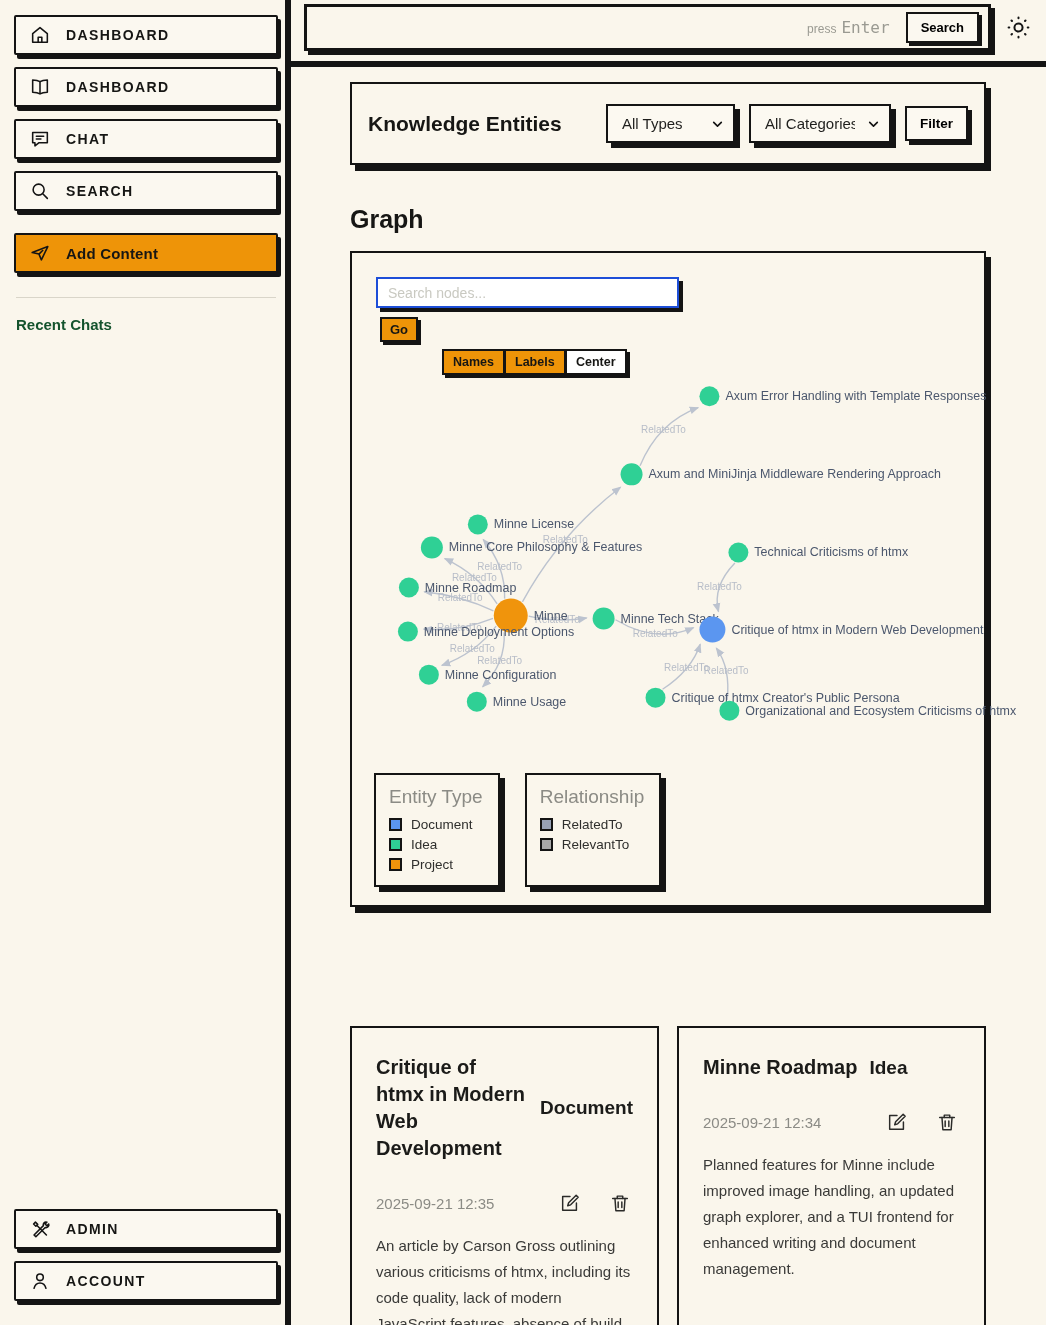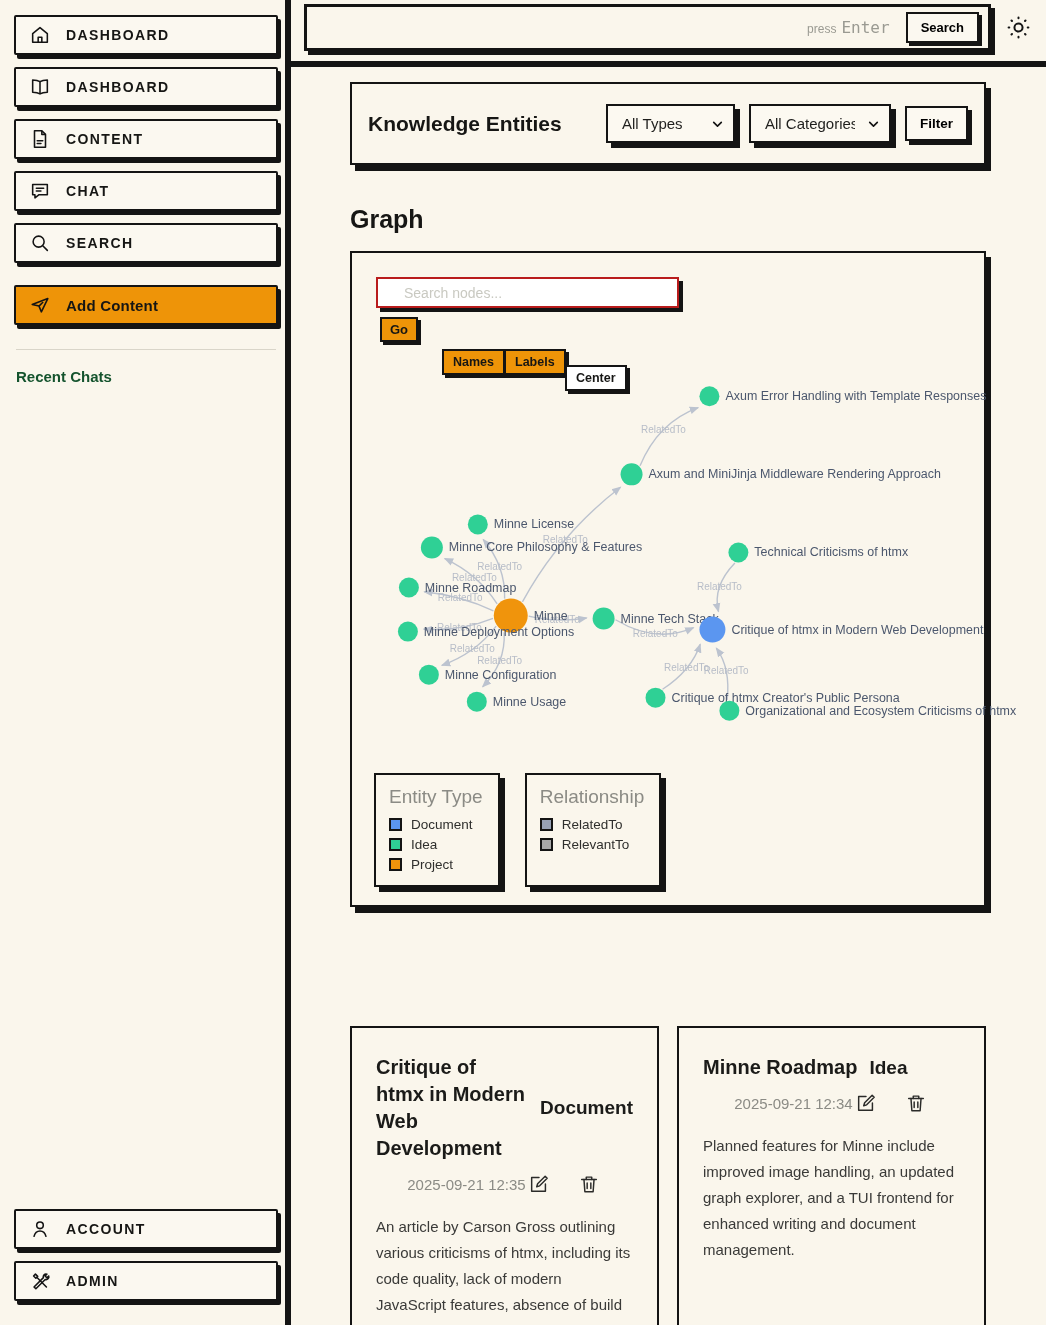--- a/index.html
+++ b/index.html
@@ -86,58 +86,58 @@
   .graph-panel {
     position:relative; height:656px;
     border:2.5px solid #141414; box-shadow:5px 6px 0 0 #141414;
     background:#faf6ec;
   }
   #graph-svg { position:absolute; inset:0; width:100%; height:100%; overflow:visible; }
   .node-label { font-size:12.5px; fill:#4b576d; }
   .edge-label { font-size:10px; fill:#b7bdc8; }
   .node-search {
     position:absolute; top:24px; left:24px; width:303px; height:31px;
-    border:2px solid #b91c1c; box-shadow:4px 4px 0 0 #141414;
-    background:#ffffff; padding:0 26px; font-size:14px; font-family:inherit;
+    border:2px solid #1d4ed8; box-shadow:4px 4px 0 0 #141414;
+    background:#ffffff; padding:0 10px; font-size:14px; font-family:inherit;
     color:#161614; outline:none;
   }
   .node-search::placeholder { color:#c9c9c1; }
   .go-btn {
     position:absolute; top:64px; left:28px;
     border:2px solid #141414; box-shadow:3px 3px 0 0 #141414;
     background:#ee9408; padding:3px 8px; font-size:13px; font-weight:bold;
     cursor:pointer; font-family:inherit; color:#161614;
   }
   .toggle-btn {
     position:absolute; top:96px;
     border:2px solid #141414; box-shadow:3px 3px 0 0 #141414;
     padding:4px 9px; font-size:12.5px; font-weight:bold;
     cursor:pointer; font-family:inherit; color:#161614;
   }
   .toggle-btn.on { background:#ee9408; }
-  .toggle-btn.off { background:#ffffff;margin-top:16px; }
+  .toggle-btn.off { background:#ffffff; }
   #btn-names { left:90px; } #btn-labels { left:152px; } #btn-center { left:213px; }
   .legend-row { position:absolute; left:22px; bottom:18px; display:flex; gap:25px; }
   .legend-box {
     border:2.5px solid #141414; box-shadow:5px 5px 0 0 #141414;
     background:#faf6ec; padding:11px 15px 13px 13px;
   }
   .legend-title { font-size:19px; color:#8b8b85; margin-bottom:9px; }
   .legend-item { display:flex; align-items:center; gap:9px; font-size:13.5px; color:#2f2f2d; margin-top:5px; }
   .swatch { width:13px; height:13px; border:2px solid #141414; flex:0 0 auto; }
   
   .cards { display:grid; grid-template-columns:1fr 1fr; gap:18px; margin-top:119px; }
   .card {
     border:2.5px solid #141414; background:#faf6ec;
     padding:26px 24px; min-height:430px;
   }
   .card-header { display:flex; align-items:center; gap:12px; }
   .card-title { font-size:20px; font-weight:bold; line-height:27px; color:#1b1b19; }
   .card-type { font-size:19px; font-weight:bold; color:#1b1b19; white-space:nowrap; }
-  .card-meta { display:flex; align-items:center; justify-content:center; margin-top:9px; }
+  .card-meta { display:flex; align-items:center; justify-content:space-between; margin-top:28px; }
   .card-date { font-size:15px; color:#8b8b85; }
   .card-actions { display:flex; gap:24px; }
   .card-body { margin-top:17px; font-size:15px; line-height:26px; color:#3a3a38; }
 </style>
 </head>
 <body>
 
 <aside class="sidebar">
   <button class="nav-btn">
     <span style="display:flex">
@@ -153,30 +153,20 @@
       <svg width="22" height="22" viewBox="0 0 24 24" fill="none" stroke="#141414" stroke-width="1.7" stroke-linejoin="round">
           <path d="M12 6.2C10 4.8 7.6 4.3 4 4.3v13.4c3.6 0 6 .5 8 1.9 2-1.4 4.4-1.9 8-1.9V4.3c-3.6 0-6 .5-8 1.9z"></path>
           <path d="M12 6.2v13.4"></path>
         </svg>
     </span>
     <span>DASHBOARD</span>
   </button>
   <button class="nav-btn">
     <span style="display:flex">
       <svg width="22" height="22" viewBox="0 0 24 24" fill="none" stroke="#141414" stroke-width="1.7" stroke-linejoin="round">
-          <path d="M6 3h8l4 4v14H6z"></path>
-          <path d="M14 3v4h4"></path>
-          <path d="M9 14h6M9 17h4" stroke-linecap="round"></path>
-        </svg>
-    </span>
-    <span>CONTENT</span>
-  </button>
-  <button class="nav-btn">
-    <span style="display:flex">
-      <svg width="22" height="22" viewBox="0 0 24 24" fill="none" stroke="#141414" stroke-width="1.7" stroke-linejoin="round">
           <path d="M4 5h16v11h-9l-4.5 3.5V16H4z"></path>
           <path d="M8 9h8M8 12h5" stroke-linecap="round"></path>
         </svg>
     </span>
     <span>CHAT</span>
   </button>
   <button class="nav-btn">
     <span style="display:flex">
       <svg width="22" height="22" viewBox="0 0 24 24" fill="none" stroke="#141414" stroke-width="1.7" stroke-linecap="round">
           <circle cx="10.5" cy="10.5" r="6"></circle>
@@ -190,38 +180,38 @@
       <svg width="22" height="22" viewBox="0 0 24 24" fill="none" stroke="#141414" stroke-width="1.7" stroke-linejoin="round">
           <path d="M3.5 11.5 20.5 5l-7 14.5-2.6-6.3z"></path>
           <path d="M10.9 13.2l4.5-4.5"></path>
         </svg>
     </span>
     <span>Add Content</span>
   </button>
   <div class="side-divider"></div>
   <div class="recent-chats">Recent Chats</div>
   <div class="side-spacer"></div>
-  <button class="nav-btn">
-    <span style="display:flex">
-      <svg width="22" height="22" viewBox="0 0 24 24" fill="none" stroke="#141414" stroke-width="1.7" stroke-linecap="round">
-          <circle cx="12" cy="8" r="3.6"></circle>
-          <path d="M5.5 20c.9-4 4-5.9 6.5-5.9s5.6 1.9 6.5 5.9"></path>
-        </svg>
-    </span>
-    <span>ACCOUNT</span>
-  </button>
   <button class="nav-btn">
     <span style="display:flex">
       <svg width="22" height="22" viewBox="0 0 24 24" fill="none" stroke="#141414" stroke-width="1.7" stroke-linecap="round" stroke-linejoin="round">
           <path d="M5 6.5 7 4.5l2.5 2.5-2 2z"></path>
           <path d="M9 8.5 19 18.5"></path>
           <path d="M19.5 4.5a3 3 0 0 0-3.8 3.8L5.5 18.5l2 2L17.7 10.3a3 3 0 0 0 3.8-3.8l-2 2-2-2z"></path>
         </svg>
     </span>
     <span>ADMIN</span>
+  </button>
+  <button class="nav-btn">
+    <span style="display:flex">
+      <svg width="22" height="22" viewBox="0 0 24 24" fill="none" stroke="#141414" stroke-width="1.7" stroke-linecap="round">
+          <circle cx="12" cy="8" r="3.6"></circle>
+          <path d="M5.5 20c.9-4 4-5.9 6.5-5.9s5.6 1.9 6.5 5.9"></path>
+        </svg>
+    </span>
+    <span>ACCOUNT</span>
   </button>
 </aside>
 
 <div class="main">
   <div class="topbar">
     <div class="searchbar">
       <input type="text" class="global-search" value="" style="">
       <span class="hint">
         <span class="press">press</span><span class="key">Enter</span>
       </span>

